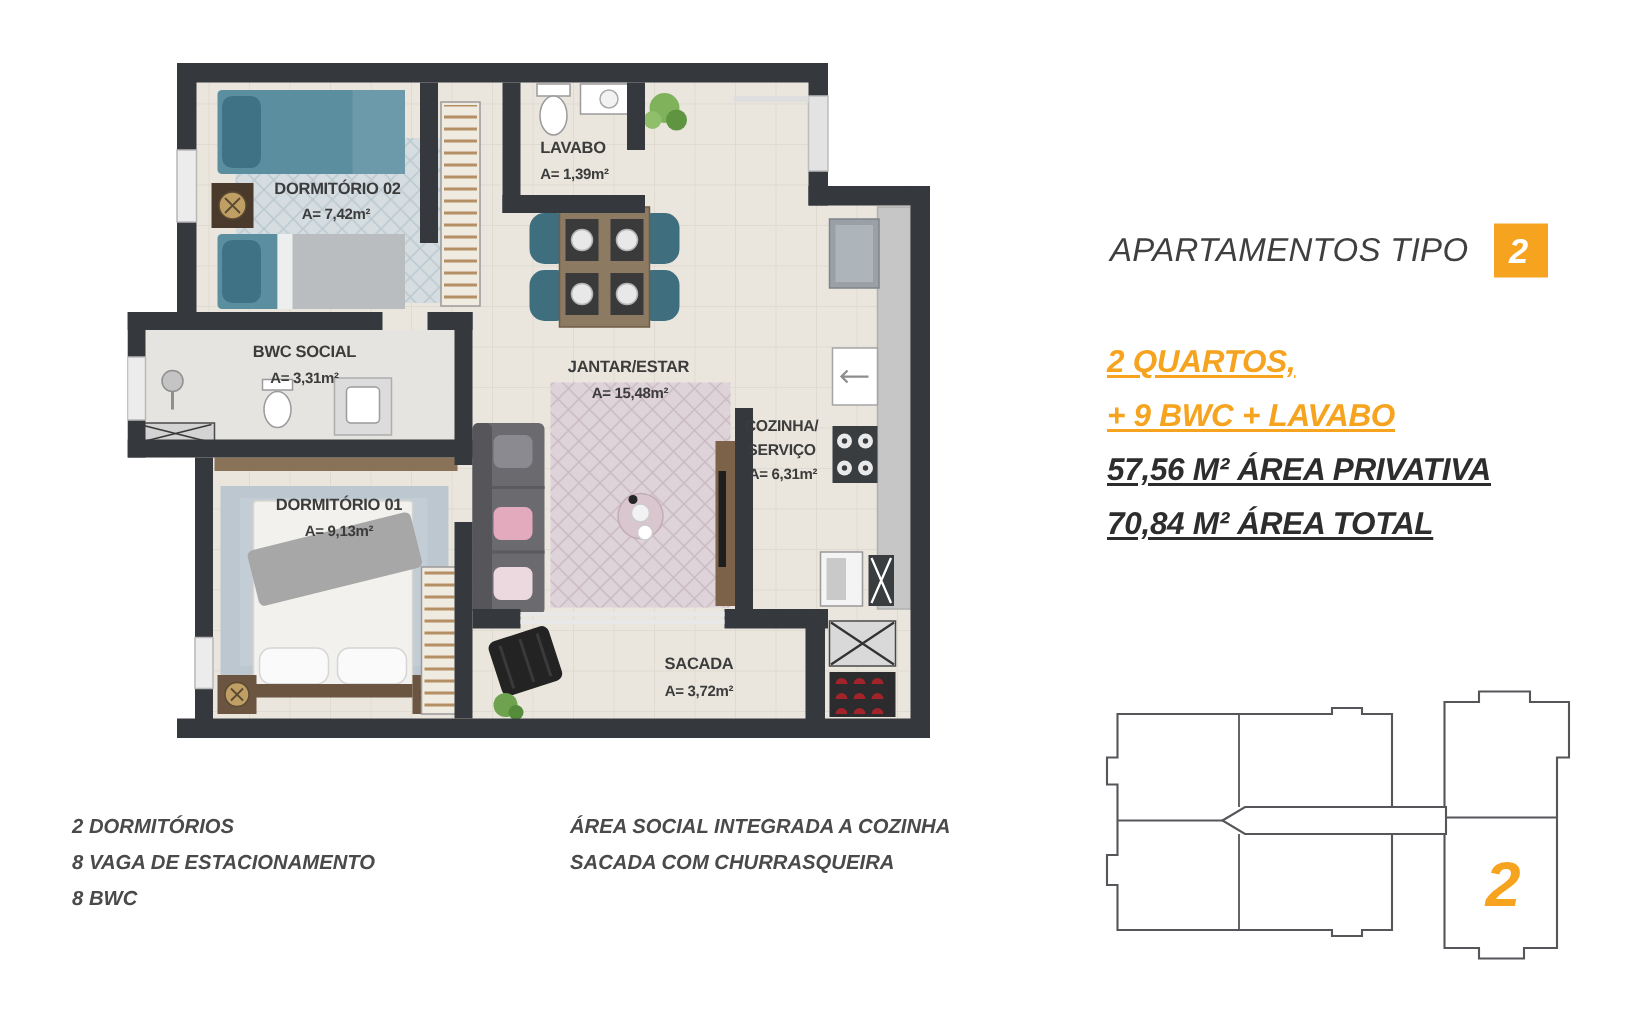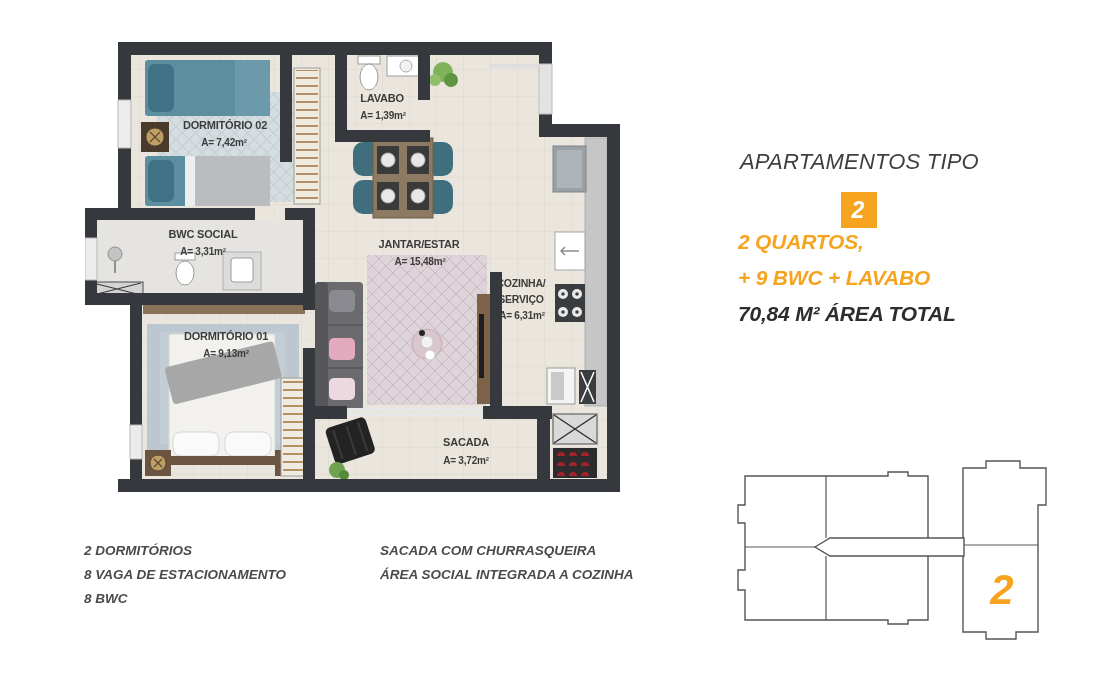--- a/index.html
+++ b/index.html
@@ -7,32 +7,32 @@
   body { font-family:"Liberation Sans", sans-serif; }
   .stage { position:relative; width:1100px; height:686px; background:#fff; overflow:hidden; }
 
   
   .plan { position:absolute; left:85px; top:42px; width:540px; height:450px; }
   .plan svg { display:block; }
   .room-name { font-weight:bold; font-size:11px; fill:#3c3c3c; letter-spacing:-0.2px; text-anchor:middle; }
   .room-area { font-weight:bold; font-size:10px; fill:#3c3c3c; letter-spacing:-0.2px; text-anchor:middle; }
 
   
-  .header-row { position:absolute; left:740px; top:149px; display:flex; align-items:center; gap:17px;flex-direction:column; }
+  .header-row { position:absolute; left:740px; top:149px; display:flex; align-items:center; gap:17px; }
   .header-title { font-style:italic; font-size:22px; color:#3f3f3f; letter-spacing:0.2px; }
   .unit-box { width:36px; height:36px; display:flex; align-items:center; justify-content:center;
               font-style:italic; font-weight:bold; font-size:23px; color:#fff; padding-right:3px; }
   .specs { position:absolute; left:738px; top:224px; }
-  .spec-line { font-style:italic; font-weight:bold; font-size:21px; letter-spacing:-0.2px; line-height:36px; white-space:nowrap; }
+  .spec-line { font-style:italic; font-weight:bold; font-size:21px; letter-spacing:-0.2px; line-height:36px; white-space:nowrap;text-decoration:underline; }
   .spec-orange { }
   .spec-dark { color:#2d2d2d; }
 
   
   .features { position:absolute; top:539px; }
-  .features-left { left:48px;margin-left:36px; }
+  .features-left { left:48px; }
   .features-right { left:380px; }
   .feature-item { font-style:italic; font-weight:bold; font-size:13.5px; color:#4a4a4a; letter-spacing:0px; line-height:24px; white-space:nowrap; }
 
   
   .keyplan { position:absolute; left:728px; top:452px; width:340px; height:200px; }
   .kp-line { fill:#ffffff; stroke:#55565a; stroke-width:1.4; stroke-linejoin:miter; }
   .kp-inner { stroke:#55565a; stroke-width:1.2; }
   .kp-num { font-weight:bold; font-style:italic; font-size:42px; text-anchor:middle; }
 </style>
 </head>
@@ -257,31 +257,32 @@
   </div>
 
   <div class="header-row">
     <span class="header-title">APARTAMENTOS TIPO</span>
     <span class="unit-box" style="background: rgb(246, 164, 31);">2</span>
   </div>
 
   <div class="specs">
     <div class="spec-line spec-orange" style="color: rgb(246, 164, 31);">2 QUARTOS,</div>
     <div class="spec-line spec-orange" style="color: rgb(246, 164, 31);">+ 9 BWC + LAVABO</div>
+    <div class="spec-line spec-dark">57,56 M² ÁREA PRIVATIVA</div>
     <div class="spec-line spec-dark">70,84 M² ÁREA TOTAL</div>
   </div>
 
   <div class="features features-left">
     <div class="feature-item">2 DORMITÓRIOS</div>
     <div class="feature-item">8 VAGA DE ESTACIONAMENTO</div>
     <div class="feature-item">8 BWC</div>
   </div>
   <div class="features features-right">
+    <div class="feature-item">ÁREA SOCIAL INTEGRADA A COZINHA</div>
     <div class="feature-item">SACADA COM CHURRASQUEIRA</div>
-    <div class="feature-item">ÁREA SOCIAL INTEGRADA A COZINHA</div>
   </div>
 
   <div class="keyplan">
     <svg width="340" height="200" viewBox="0 0 340 200">
 
       <path class="kp-line" d="M17,24 L160,24 L160,20 L180,20 L180,24 L200,24 L200,168 L180,168 L180,172 L160,172 L160,168 L17,168
            L17,138 L10,138 L10,118 L17,118 L17,71 L10,71 L10,53 L17,53 Z"></path>
       <path class="kp-inner" fill="none" d="M17,95 L98,95 M98,24 L98,86 M98,104 L98,168"></path>
 
       <path class="kp-line" d="M235,16 L258,16 L258,9 L292,9 L292,16 L318,16 L318,53 L310,53 L310,180 L288,180 L288,187 L258,187 L258,180 L235,180 Z"></path>

